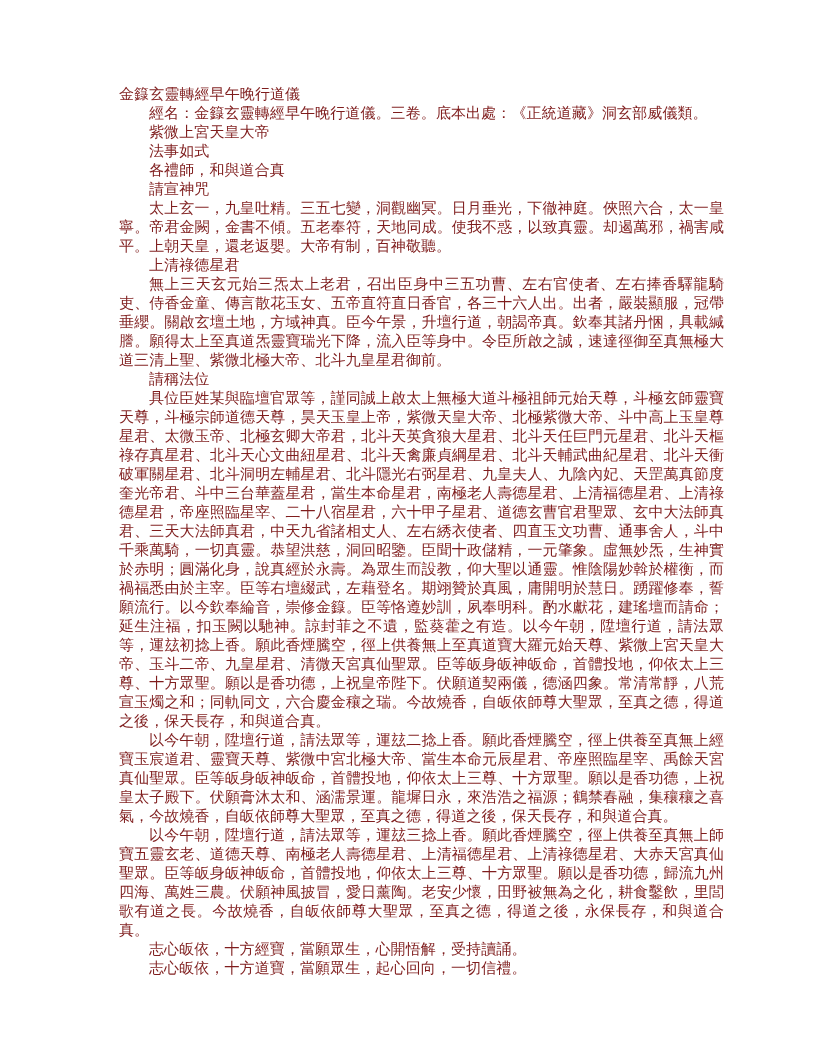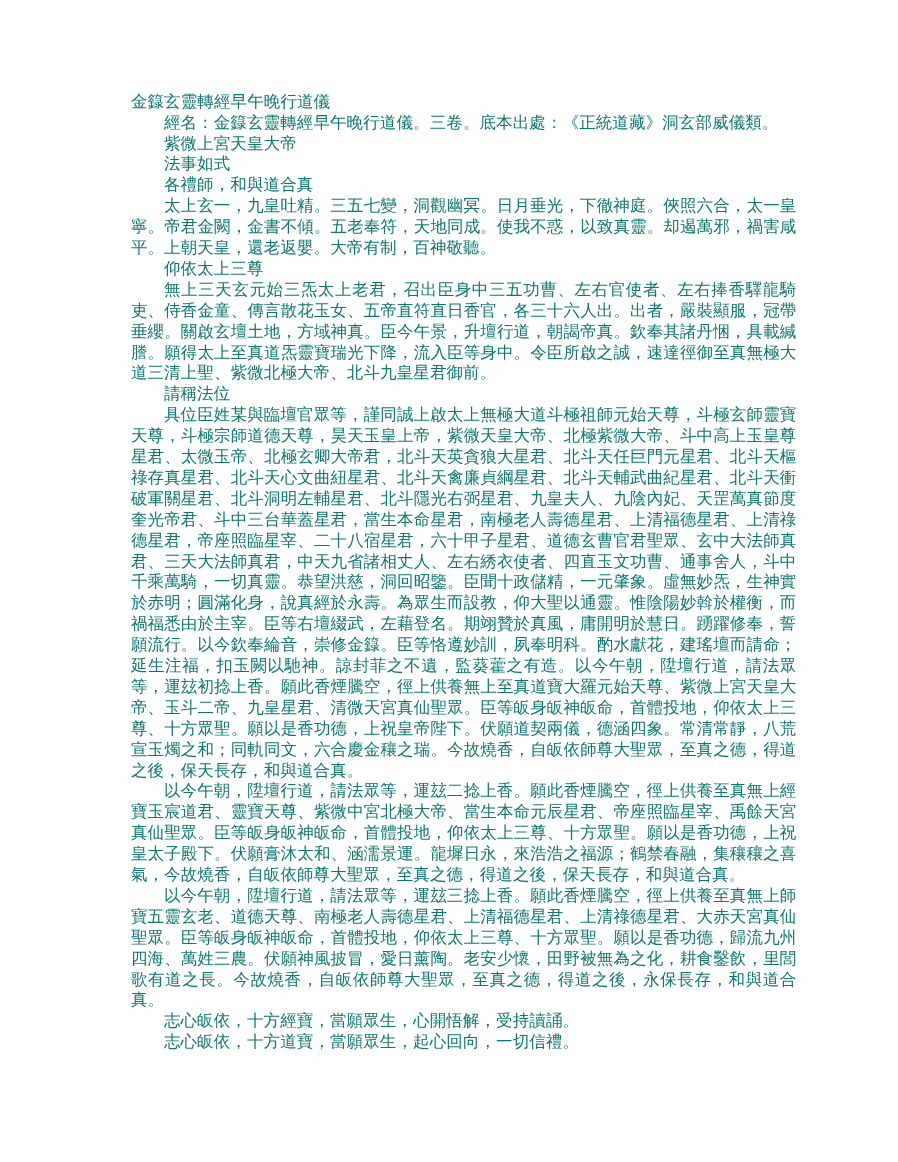--- a/index.html
+++ b/index.html
@@ -12,22 +12,22 @@
     width: 816px;
     height: 1056px;
     background: #ffffff;
     overflow: hidden;
   }
   .text-block {
     position: absolute;
     left: 119px;
     top: 84px;
     width: 605px;
-    color: #0f766e;
-    font-family: Liberation Serif, serif;
+    color: #7f1d1d;
+    font-family: Liberation Sans, sans-serif;
     font-size: 15px;
     line-height: 19px;
     letter-spacing: 0.1px;
     text-align: justify;
   }
   .text-block h1,
   .text-block p {
     margin: 0;
     padding: 0;
     font-size: 15px;
@@ -43,22 +43,23 @@
 </head>
 <body>
 
 <div class="page">
   <div class="text-block">
     <h1 class="doc-title">金籙玄靈轉經早午晚行道儀</h1>
     <p>經名：金籙玄靈轉經早午晚行道儀。三卷。底本出處：《正統道藏》洞玄部威儀類。</p>
     <p>紫微上宮天皇大帝</p>
     <p>法事如式</p>
     <p>各禮師，和與道合真</p>
+    <p>請宣神咒</p>
     <p>太上玄一，九皇吐精。三五七變，洞觀幽冥。日月垂光，下徹神庭。俠照六合，太一皇寧。帝君金闕，金書不傾。五老奉符，天地同成。使我不惑，以致真靈。却遏萬邪，禍害咸平。上朝天皇，還老返嬰。大帝有制，百神敬聽。</p>
-    <p>仰依太上三尊</p>
+    <p>上清祿德星君</p>
     <p>無上三天玄元始三炁太上老君，召出臣身中三五功曹、左右官使者、左右捧香驛龍騎吏、侍香金童、傳言散花玉女、五帝直符直日香官，各三十六人出。出者，嚴裝顯服，冠帶垂纓。關啟玄壇土地，方域神真。臣今午景，升壇行道，朝謁帝真。欽奉其諸丹悃，具載緘謄。願得太上至真道炁靈寶瑞光下降，流入臣等身中。令臣所啟之誠，速達徑御至真無極大道三清上聖、紫微北極大帝、北斗九皇星君御前。</p>
     <p>請稱法位</p>
     <p>具位臣姓某與臨壇官眾等，謹同誠上啟太上無極大道斗極祖師元始天尊，斗極玄師靈寶天尊，斗極宗師道德天尊，昊天玉皇上帝，紫微天皇大帝、北極紫微大帝、斗中高上玉皇尊星君、太微玉帝、北極玄卿大帝君，北斗天英貪狼大星君、北斗天任巨門元星君、北斗天樞祿存真星君、北斗天心文曲紐星君、北斗天禽廉貞綱星君、北斗天輔武曲紀星君、北斗天衝破軍關星君、北斗洞明左輔星君、北斗隱光右弼星君、九皇夫人、九陰內妃、天罡萬真節度奎光帝君、斗中三台華蓋星君，當生本命星君，南極老人壽德星君、上清福德星君、上清祿德星君，帝座照臨星宰、二十八宿星君，六十甲子星君、道德玄曹官君聖眾、玄中大法師真君、三天大法師真君，中天九省諸相丈人、左右綉衣使者、四直玉文功曹、通事舍人，斗中千乘萬騎，一切真靈。恭望洪慈，洞回昭鑒。臣聞十政儲精，一元肇象。虛無妙炁，生神實於赤明；圓滿化身，說真經於永壽。為眾生而設教，仰大聖以通靈。惟陰陽妙斡於權衡，而禍福悉由於主宰。臣等右壇綴武，左藉登名。期翊贊於真風，庸開明於慧日。踴躍修奉，誓願流行。以今欽奉綸音，崇修金籙。臣等恪遵妙訓，夙奉明科。酌水獻花，建瑤壇而請命；延生注福，扣玉闕以馳神。諒封菲之不遺，監葵藿之有造。以今午朝，陞壇行道，請法眾等，運玆初捻上香。願此香煙騰空，徑上供養無上至真道寶大羅元始天尊、紫微上宮天皇大帝、玉斗二帝、九皇星君、清微天宮真仙聖眾。臣等皈身皈神皈命，首體投地，仰依太上三尊、十方眾聖。願以是香功德，上祝皇帝陛下。伏願道契兩儀，德涵四象。常清常靜，八荒宣玉燭之和；同軌同文，六合慶金穰之瑞。今故燒香，自皈依師尊大聖眾，至真之德，得道之後，保天長存，和與道合真。</p>
     <p>以今午朝，陞壇行道，請法眾等，運玆二捻上香。願此香煙騰空，徑上供養至真無上經寶玉宸道君、靈寶天尊、紫微中宮北極大帝、當生本命元辰星君、帝座照臨星宰、禹餘天宮真仙聖眾。臣等皈身皈神皈命，首體投地，仰依太上三尊、十方眾聖。願以是香功德，上祝皇太子殿下。伏願膏沐太和、涵濡景運。龍墀日永，來浩浩之福源；鶴禁春融，集穰穰之喜氣，今故燒香，自皈依師尊大聖眾，至真之德，得道之後，保天長存，和與道合真。</p>
     <p>以今午朝，陞壇行道，請法眾等，運玆三捻上香。願此香煙騰空，徑上供養至真無上師寶五靈玄老、道德天尊、南極老人壽德星君、上清福德星君、上清祿德星君、大赤天宮真仙聖眾。臣等皈身皈神皈命，首體投地，仰依太上三尊、十方眾聖。願以是香功德，歸流九州四海、萬姓三農。伏願神風披冒，愛日薰陶。老安少懷，田野被無為之化，耕食鑿飲，里閭歌有道之長。今故燒香，自皈依師尊大聖眾，至真之德，得道之後，永保長存，和與道合真。</p>
     <p>志心皈依，十方經寶，當願眾生，心開悟解，受持讀誦。</p>
     <p>志心皈依，十方道寶，當願眾生，起心回向，一切信禮。</p>
   </div>
 </div>
 

